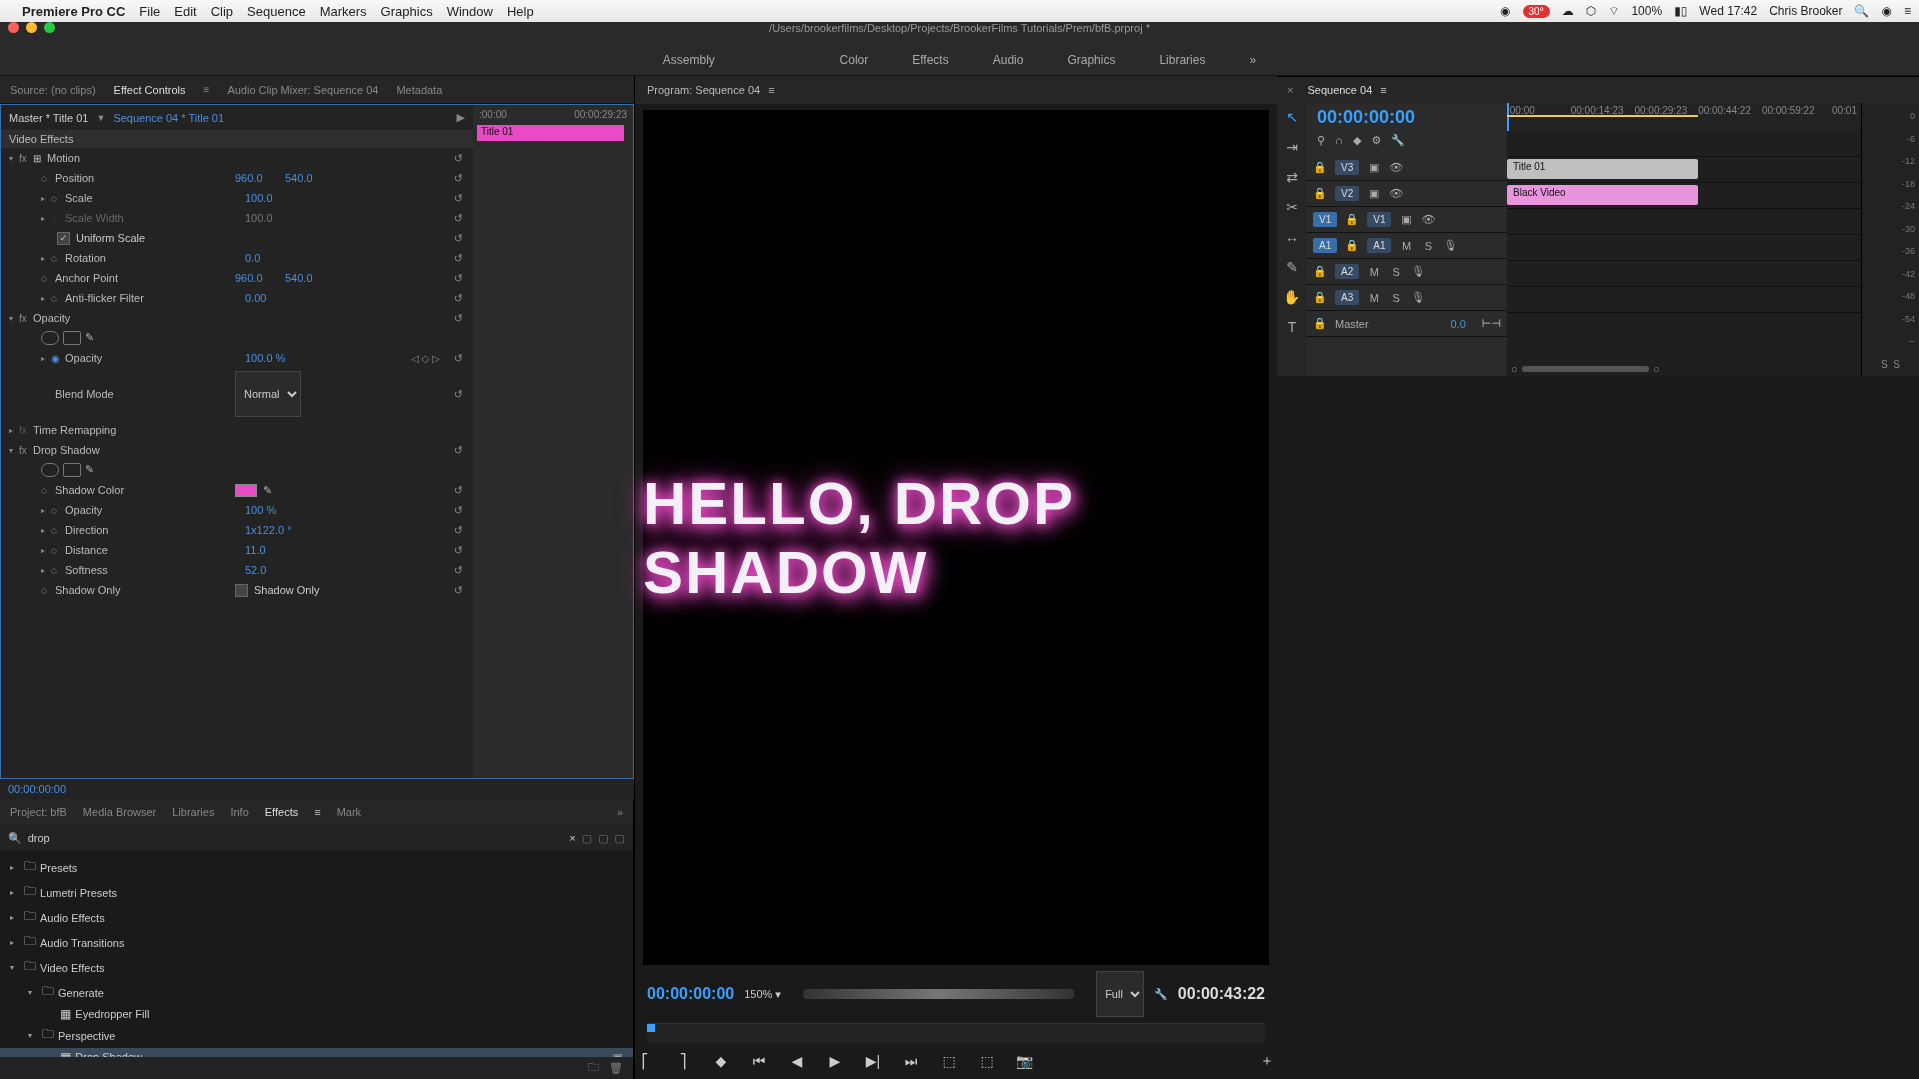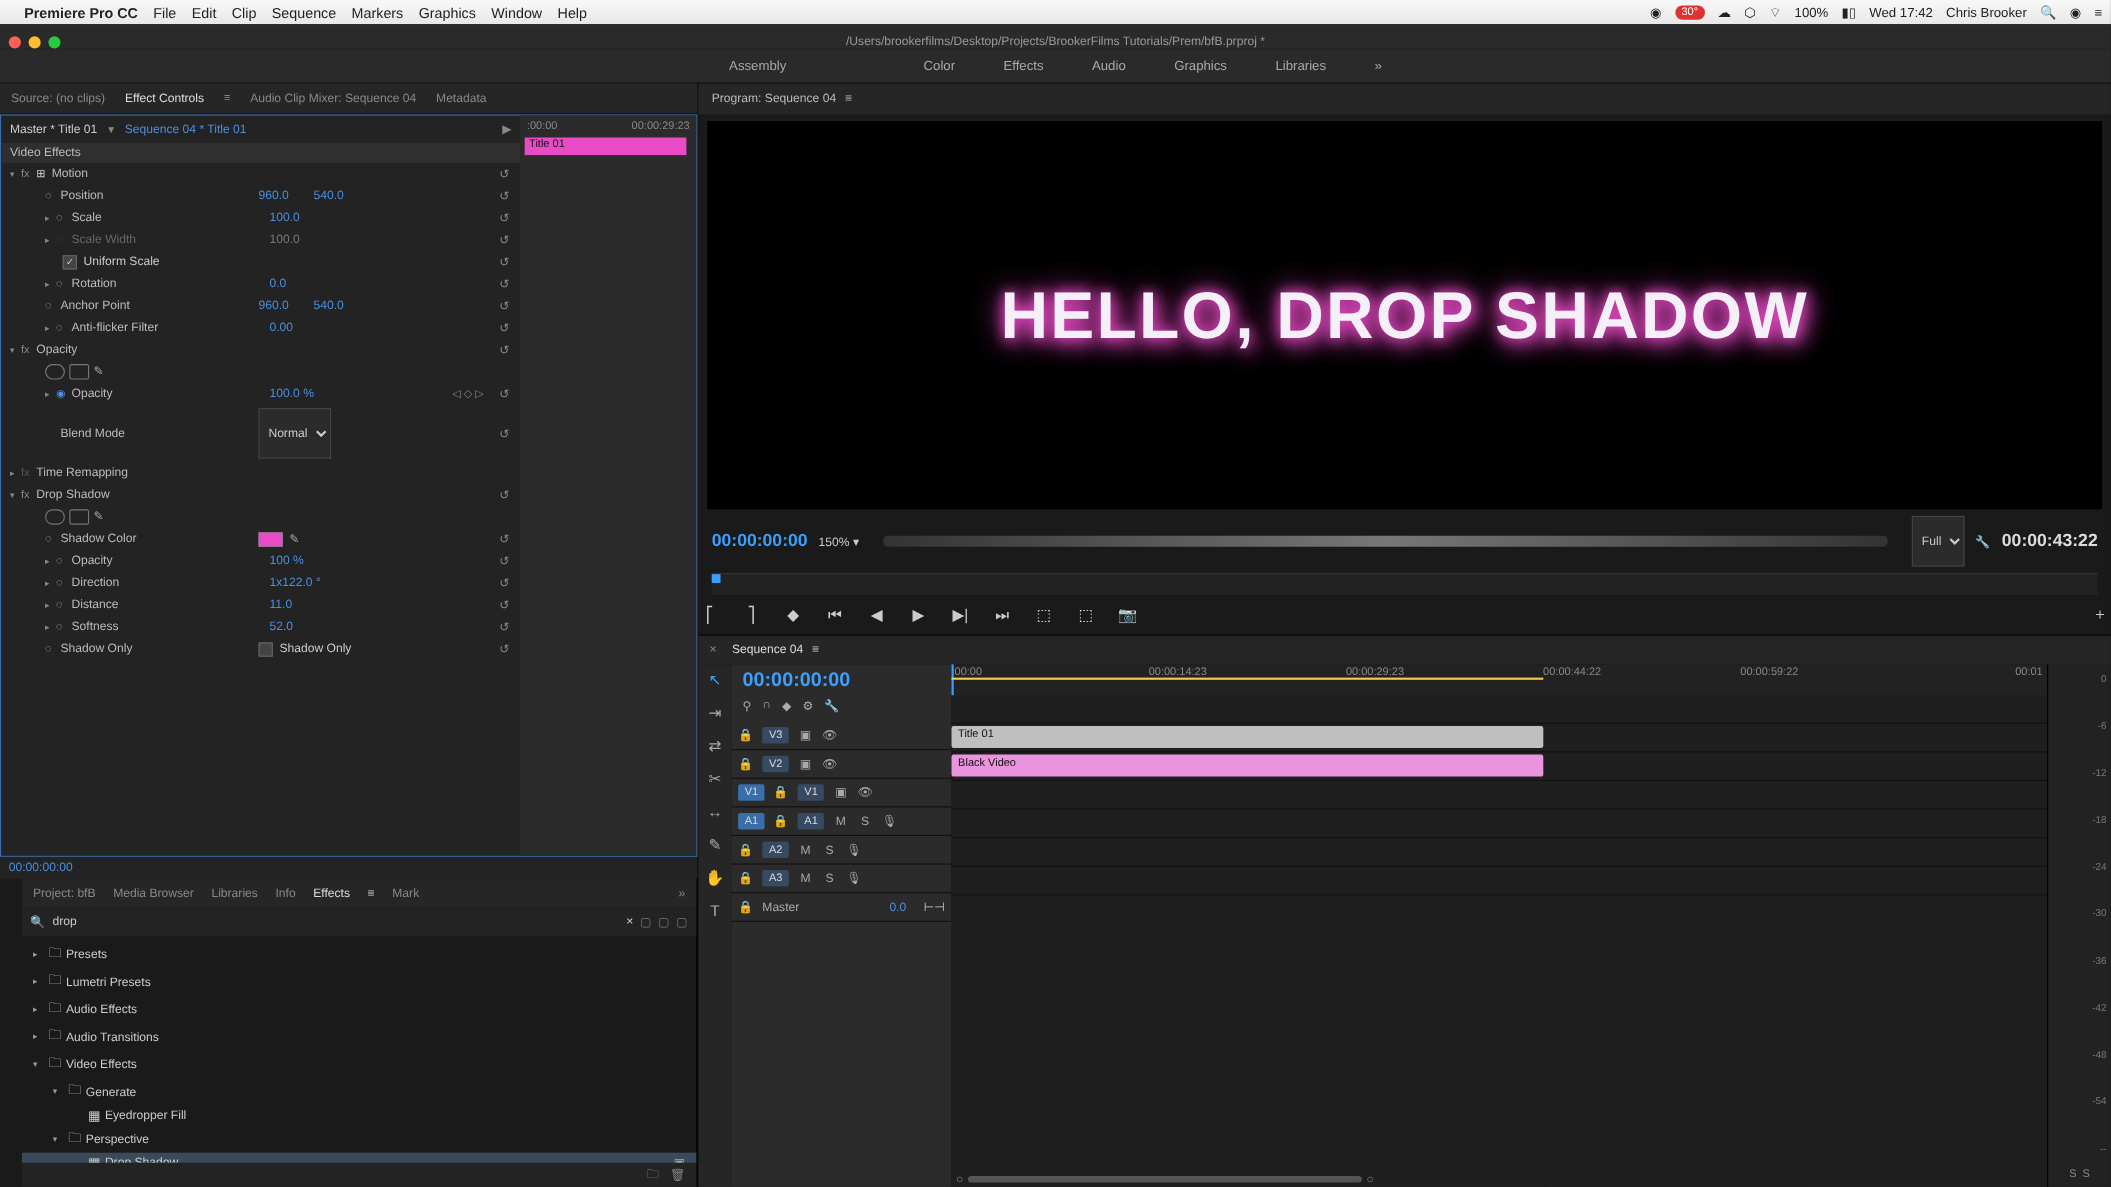--- a/index.html
+++ b/index.html
@@ -3,29 +3,29 @@
 <meta charset="utf-8">
 <style>
 * { margin:0; padding:0; box-sizing:border-box; font-family:-apple-system,BlinkMacSystemFont,"Segoe UI",sans-serif; }
 body { background:#1a1a1a; color:#ccc; font-size:11px; overflow:hidden; width:1919px; height:1079px; }
 .macmenu { height:22px; background:linear-gradient(#f8f8f8,#e8e8e8); display:flex; align-items:center; padding:0 8px; gap:14px; color:#222; font-size:13px; }
 .macmenu .apple { font-size:14px; }
 .macmenu .appname { font-weight:700; }
 .macmenu .spacer { flex:1; }
 .macmenu .right { display:flex; align-items:center; gap:12px; }
 .macmenu .right span { font-size:12px; }
-.titlebar { height:22px; background:#2a2a2a; display:flex; align-items:flex-end; justify-content:center; position:relative; color:#999; font-size:11px; }
+.titlebar { height:22px; background:#2a2a2a; display:flex; align-items:flex-start; justify-content:center; position:relative; color:#999; font-size:11px; }
 .traffic { position:absolute; left:8px; display:flex; gap:7px; }
 .traffic span { width:11px; height:11px; border-radius:50%; display:inline-block; }
 .workspace-bar { height:32px; background:#2a2a2a; display:flex; justify-content:center; align-items:center; gap:28px; border-bottom:1px solid #111; }
 .workspace-bar .ws { color:#aaa; cursor:pointer; padding:4px 8px; font-size:12px;text-align:right; }
 .workspace-bar .ws.active { color:#5aa9ff; border-bottom:2px solid #5aa9ff;margin-top:47px; }
 .main { display:flex; height:calc(1079px - 22px - 22px - 32px); }
 .leftcol { width:635px; display:flex; flex-direction:column; border-right:1px solid #000; }
-.rightcol { flex:1; display:flex; flex-direction:column; }
+.rightcol { flex:1; display:flex; flex-direction:row; }
 .panel-tabs { height:28px; display:flex; align-items:center; gap:18px; padding:0 10px; background:#262626; border-bottom:1px solid #111; }
 .panel-tabs .tab { color:#888; cursor:pointer; font-size:11px; }
 .panel-tabs .tab.active { color:#ddd; }
 .panel-tabs .menuico { color:#888; font-size:10px; }
 .ec-body { flex:1; display:flex; background:#232323; overflow:hidden; border:1px solid #3a6ea8; }
 .ec-props { width:472px; overflow-y:auto; }
 .ec-tl { flex:1; background:#2b2b2b; position:relative; }
 .ec-header { display:flex; align-items:center; padding:6px 8px; gap:8px; }
 .ec-header .crumb { color:#ccc; }
 .ec-header .crumb.link { color:#4a8fe0; }
@@ -55,21 +55,21 @@
 .monitor { flex:1; background:#000; margin:6px 8px 0 8px; display:flex; align-items:center; justify-content:center; position:relative; }
 .monitor .titletext { font-size:60px; font-weight:800; letter-spacing:2px; color:#f5f0f8; text-shadow:0 0 12px #e94bc6,0 0 28px #e94bc6,4px 6px 18px rgba(233,75,198,.8); }
 .prog-ctl { padding:6px 12px; display:flex; align-items:center; gap:10px; }
 .prog-ctl .tc { color:#3aa0ff; font-size:16px; font-weight:600; }
 .prog-ctl .zoomsel { color:#ccc; }
 .prog-ctl .sep { flex:1; height:10px; background:linear-gradient(90deg,#333,#777,#333); margin:0 12px; border-radius:4px; }
 .prog-ruler { height:20px; margin:0 12px; background:#222; border-top:1px solid #333; position:relative; }
 .prog-ruler .play { position:absolute; left:0; top:0; width:8px; height:8px; background:#3aa0ff; }
 .transport { height:36px; display:flex; align-items:center; justify-content:center; gap:18px; }
 .transport .btn { width:20px; height:20px; color:#ccc; font-size:14px; display:flex; align-items:center; justify-content:center; cursor:pointer; }
-.proj { width:438px; display:flex; flex-direction:column; border-right:1px solid #000;padding-left:20px; }
+.proj { width:438px; display:flex; flex-direction:column; border-right:1px solid #000; }
 .proj-tabs { height:26px; display:flex; align-items:center; gap:16px; padding:0 10px; background:#262626; }
 .proj-tabs .tab { color:#888; font-size:11px; }
 .proj-tabs .tab.active { color:#ddd; }
 .proj-search { height:26px; display:flex; align-items:center; padding:0 8px; gap:6px; background:#232323; }
 .proj-search input { background:transparent; border:none; color:#ccc; flex:1; font-size:11px; outline:none; }
 .proj-tree { flex:1; overflow:auto; padding:4px 0; }
 .tree-row { display:flex; align-items:center; padding:2px 0 2px 10px; gap:4px; cursor:pointer; }
 .tree-row .caret { width:10px; font-size:8px; color:#999; }
 .tree-row .fold { font-size:12px; }
 .tree-row .lbl { color:#ccc; }

